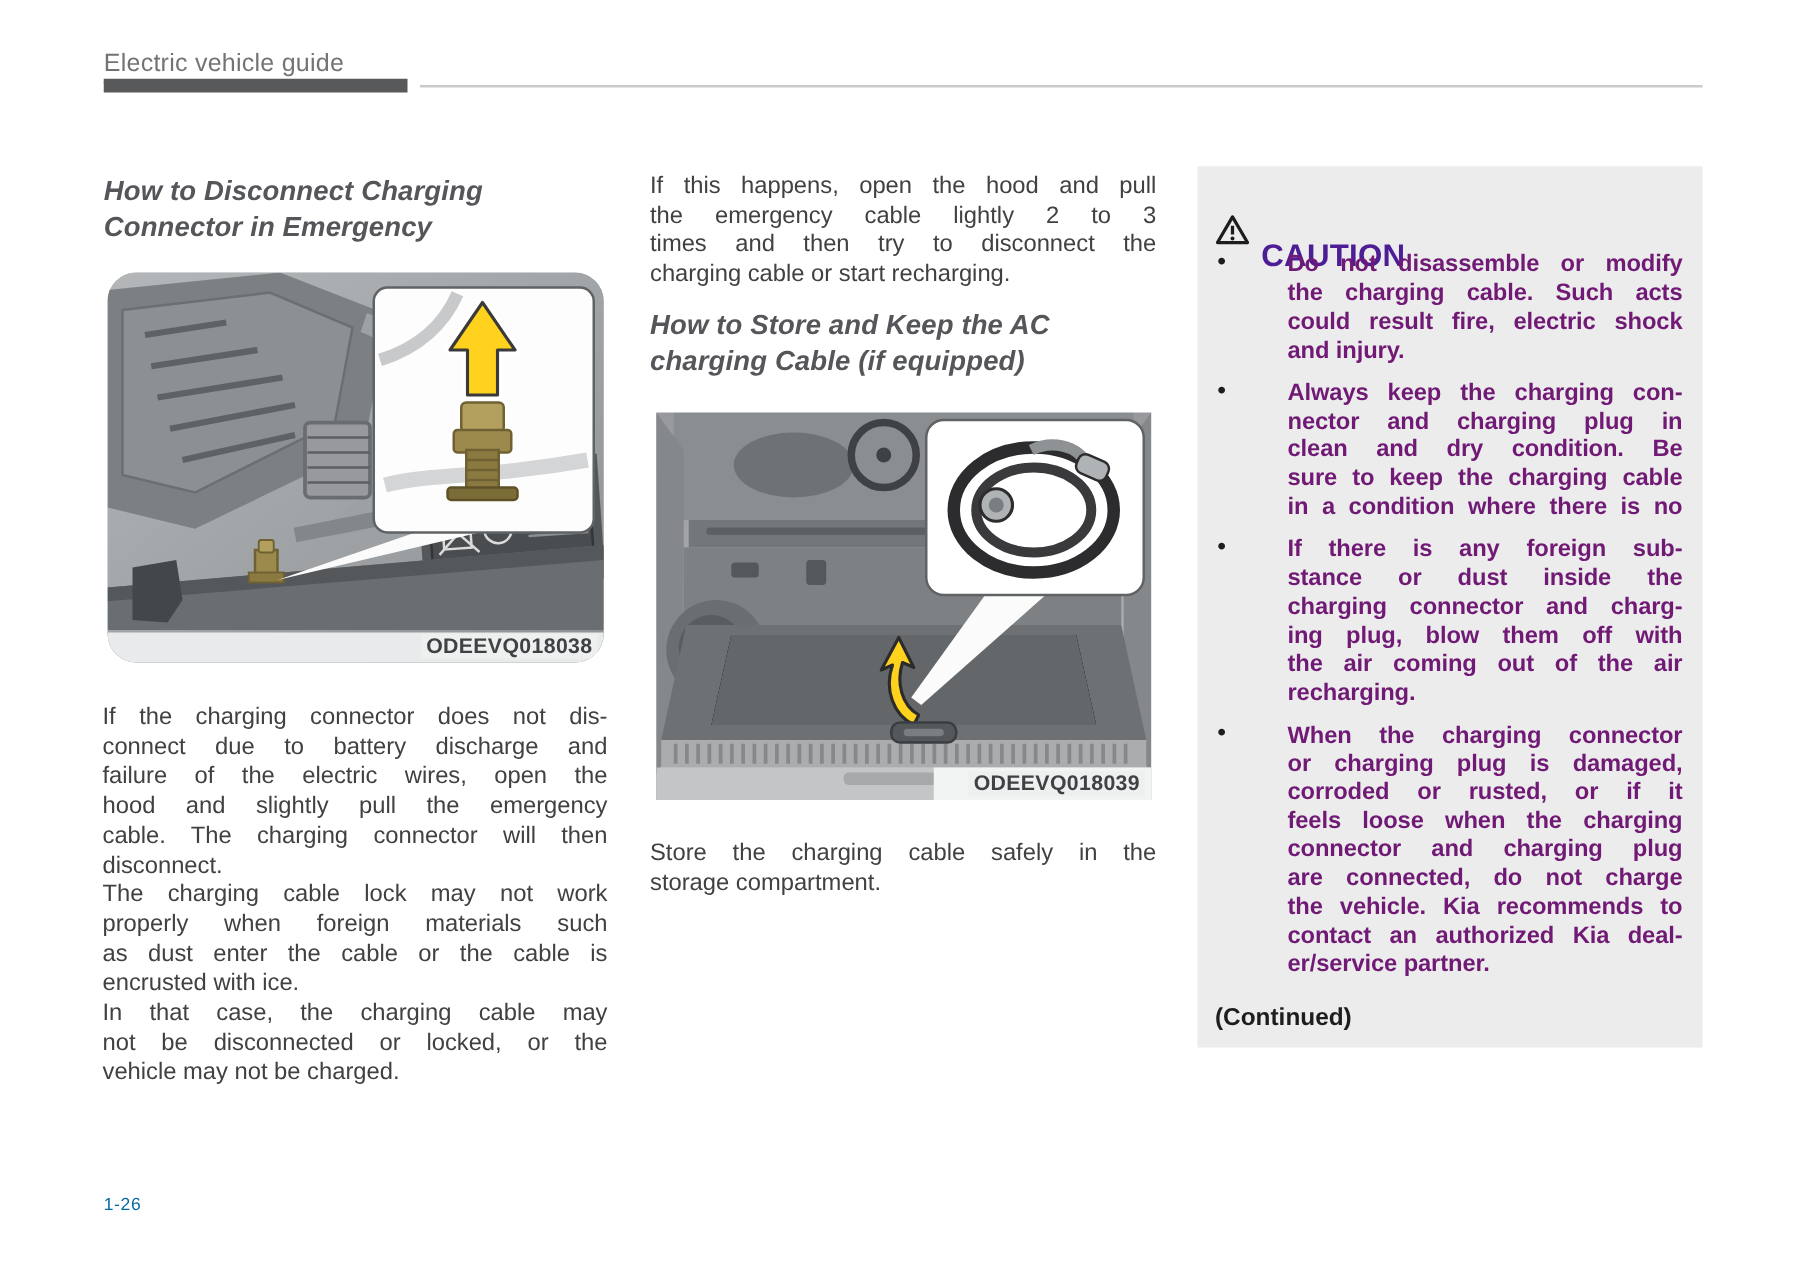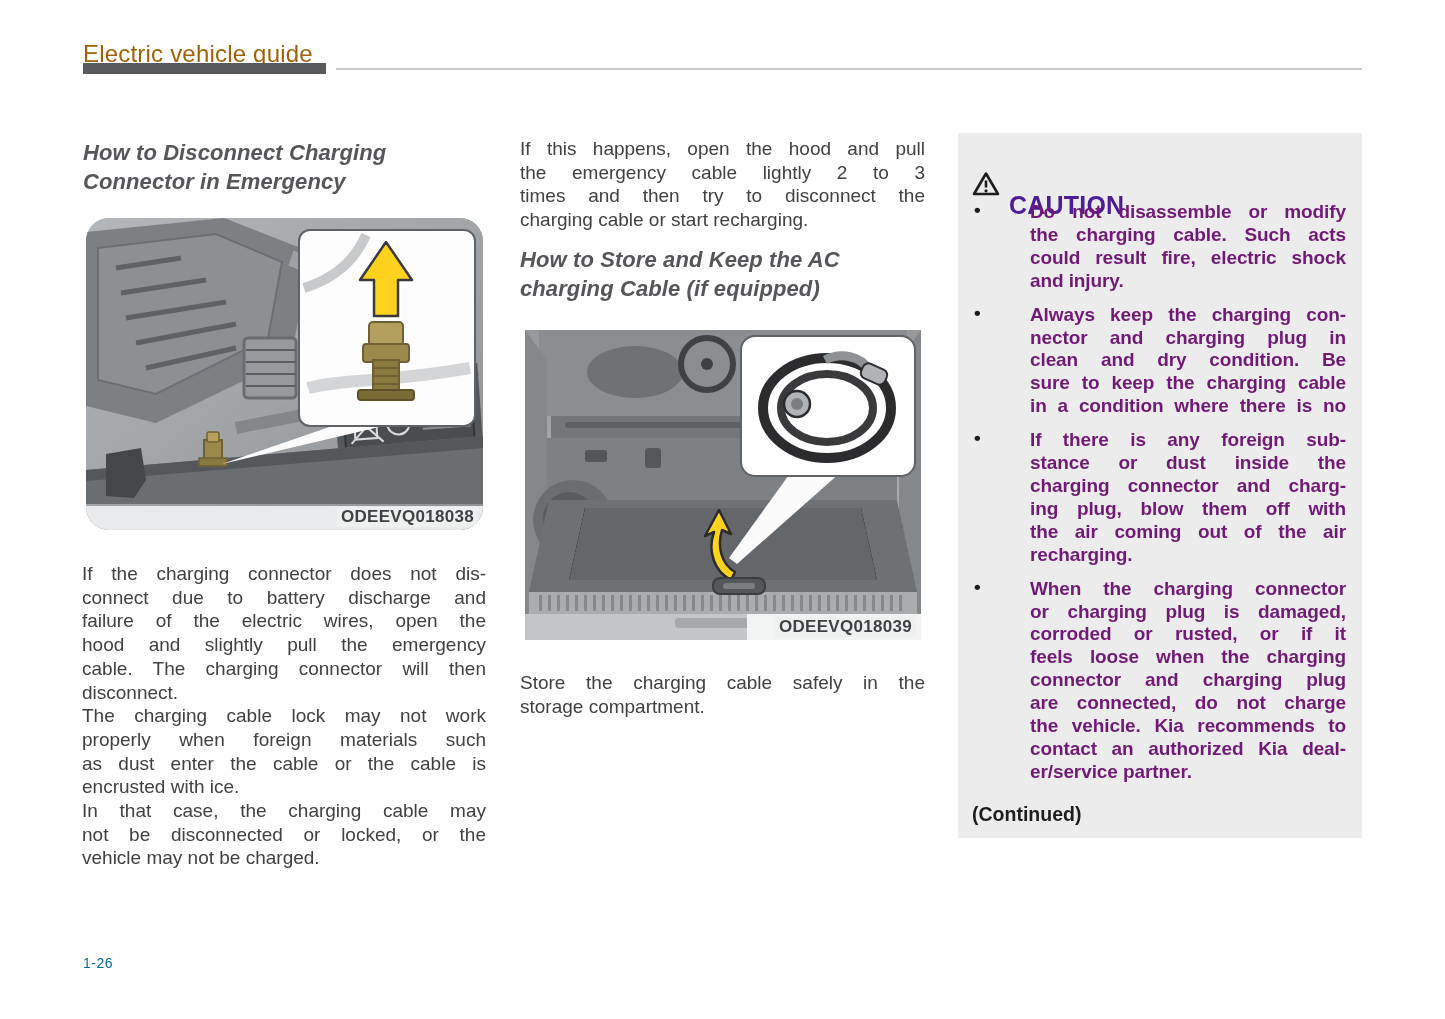--- a/index.html
+++ b/index.html
@@ -3,21 +3,21 @@
 <meta charset="utf-8">
 <style>
   * { margin:0; padding:0; box-sizing:border-box; }
   html,body { background:#ffffff; }
   .page {
     position:relative; width:1445px; height:1019px; background:#ffffff;
     font-family:"Liberation Sans", sans-serif; color:#414042; overflow:hidden;
   }
   
   .hdr-text {
-    position:absolute; left:83px; top:40px; font-size:24px; color:#a16207;
+    position:absolute; left:83px; top:40px; font-size:20px; color:#737373;
     border-bottom:2px solid #919396; padding-bottom:2px; letter-spacing:0.2px;
   }
   .hdr-bar { position:absolute; left:83px; top:63px; width:243px; height:11px; background:#58595b; }
   .hdr-rule { position:absolute; left:336px; top:68px; width:1026px; height:2px; background:#c9cacc; }
 
   
   .h2 { font-size:22px; font-weight:bold; font-style:italic; color:#55565a; line-height:29px; letter-spacing:0.1px; }
 
   
   .body-text { font-size:19px; color:#414042; line-height:23.7px; }

